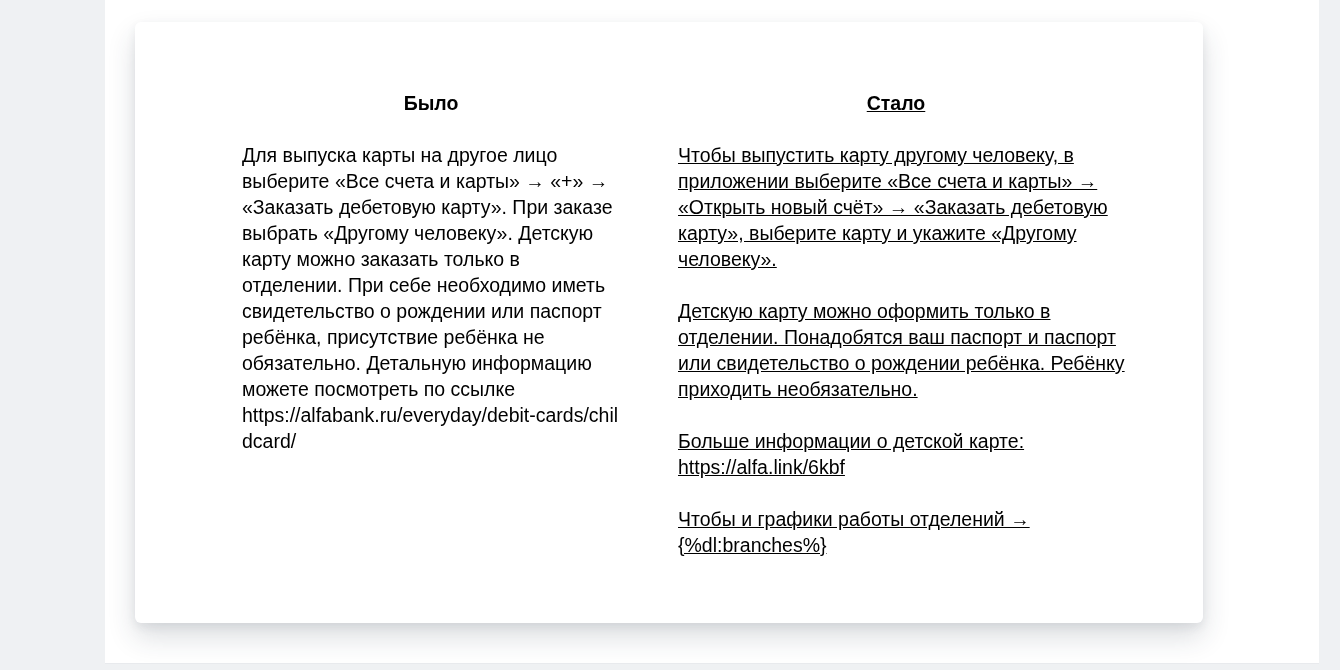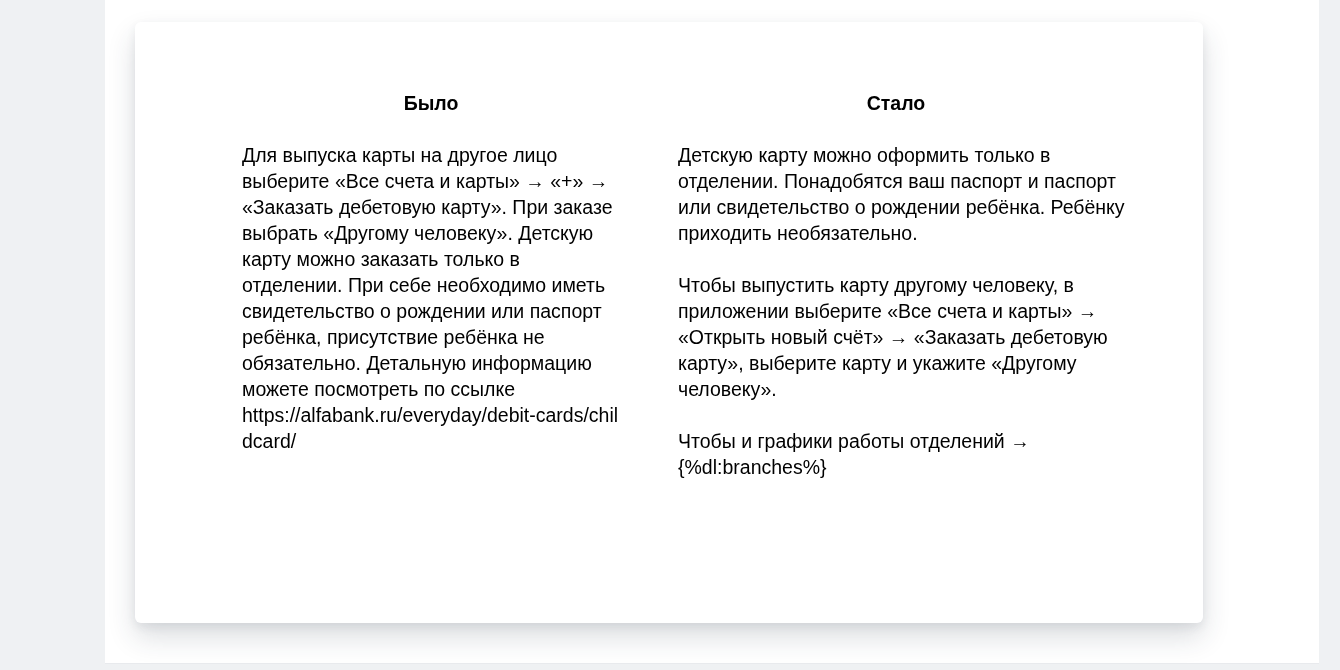--- a/index.html
+++ b/index.html
@@ -32,21 +32,21 @@
     border-radius: 6px;
     box-shadow: 0 14px 28px rgba(40, 50, 70, 0.16), 0 4px 10px rgba(40, 50, 70, 0.08);
   }
   .columns {
     display: flex;
     gap: 18px;
     padding: 68px 28px 0 107px;
   }
   .col { flex: 0 0 auto; }
   .col-before { width: 418px; }
-  .col-after  { width: 496px; }
+  .col-after  { width: 496px; text-decoration: underline; }
   .col-title {
     font-size: 19.5px;
     line-height: 26px;
     font-weight: 700;
     text-align: center;
     margin: 0 0 26px 0;
   }
   .col-before .col-title { padding-right: 40px; }
   .col-after  .col-title { padding-right: 60px; }
   .para {
@@ -74,28 +74,30 @@
 свидетельство о рождении или паспорт
 ребёнка, присутствие ребёнка не
 обязательно. Детальную информацию
 можете посмотреть по ссылке
 https://alfabank.ru/everyday/debit-cards/chil
 dcard/</p>
       </section>
 
       <section class="col col-after">
         <div class="col-title">Стало</div>
-        <p class="para">Детскую карту можно оформить только в
-отделении. Понадобятся ваш паспорт и паспорт
-или свидетельство о рождении ребёнка. Ребёнку
-приходить необязательно.</p>
         <p class="para">Чтобы выпустить карту другому человеку, в
 приложении выберите «Все счета и карты» →
 «Открыть новый счёт» → «Заказать дебетовую
 карту», выберите карту и укажите «Другому
 человеку».</p>
+        <p class="para">Детскую карту можно оформить только в
+отделении. Понадобятся ваш паспорт и паспорт
+или свидетельство о рождении ребёнка. Ребёнку
+приходить необязательно.</p>
+        <p class="para">Больше информации о детской карте:
+https://alfa.link/6kbf</p>
         <p class="para">Чтобы и графики работы отделений →
 {%dl:branches%}</p>
       </section>
 
     </div>
   </div>
 </div>
 
 </body></html>

